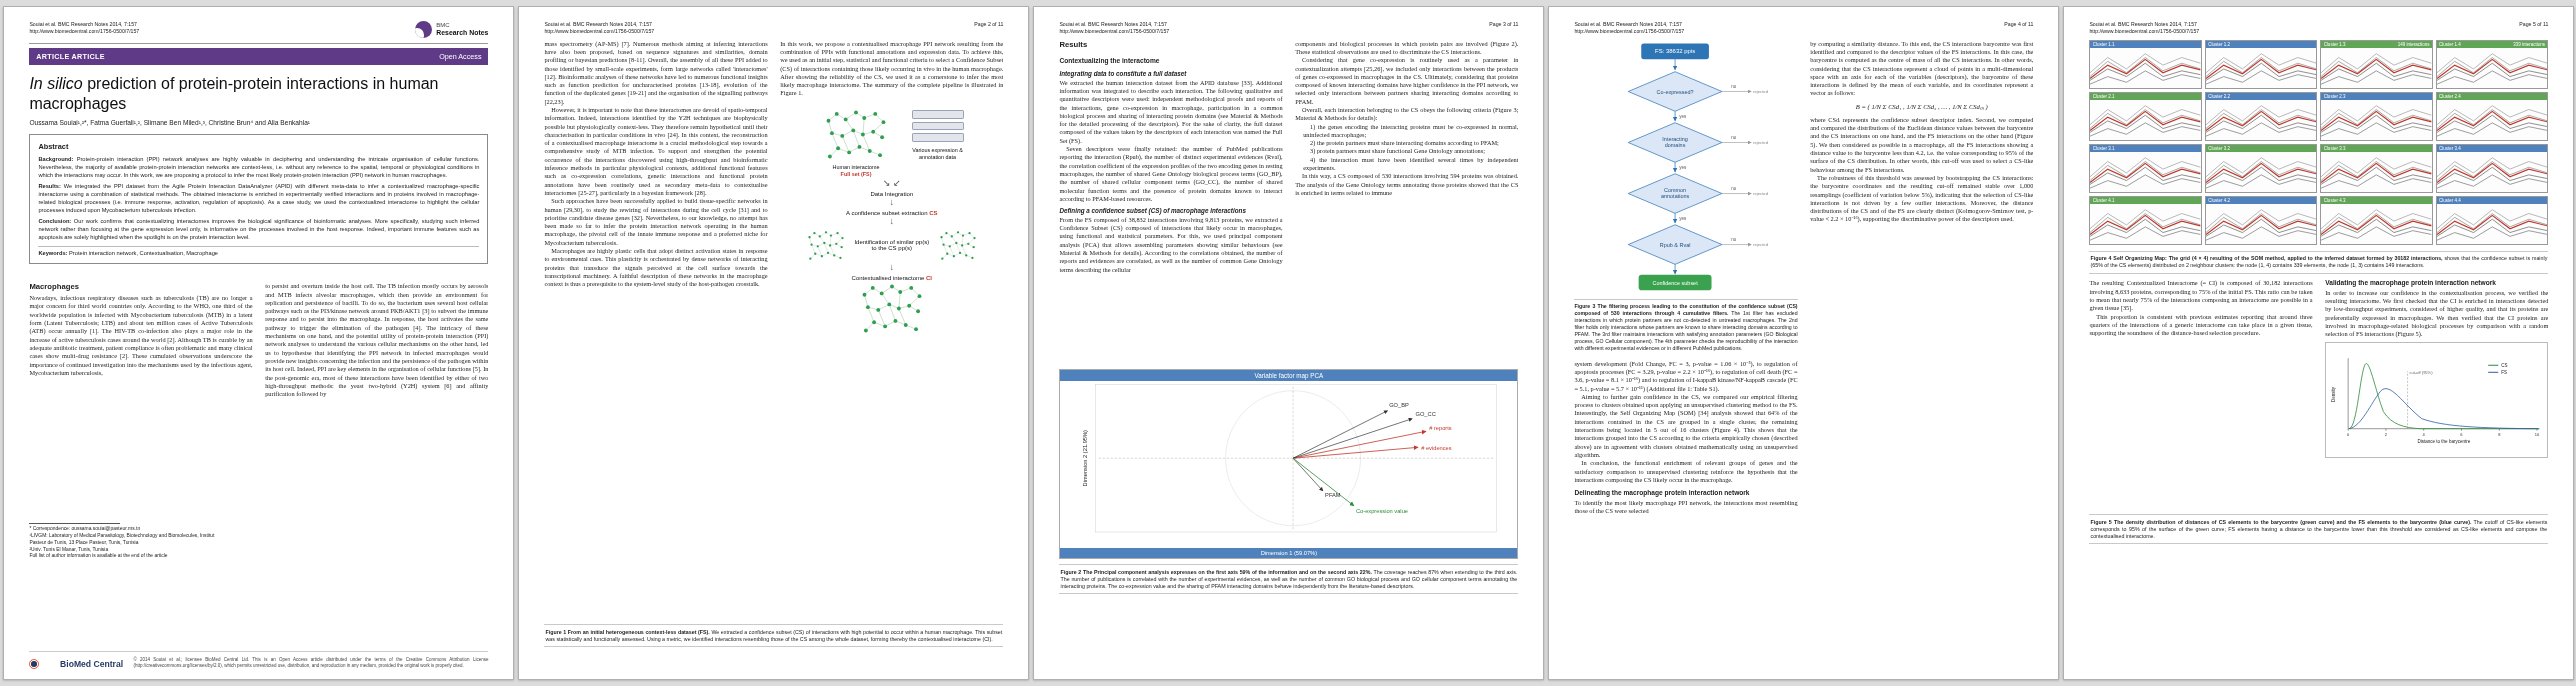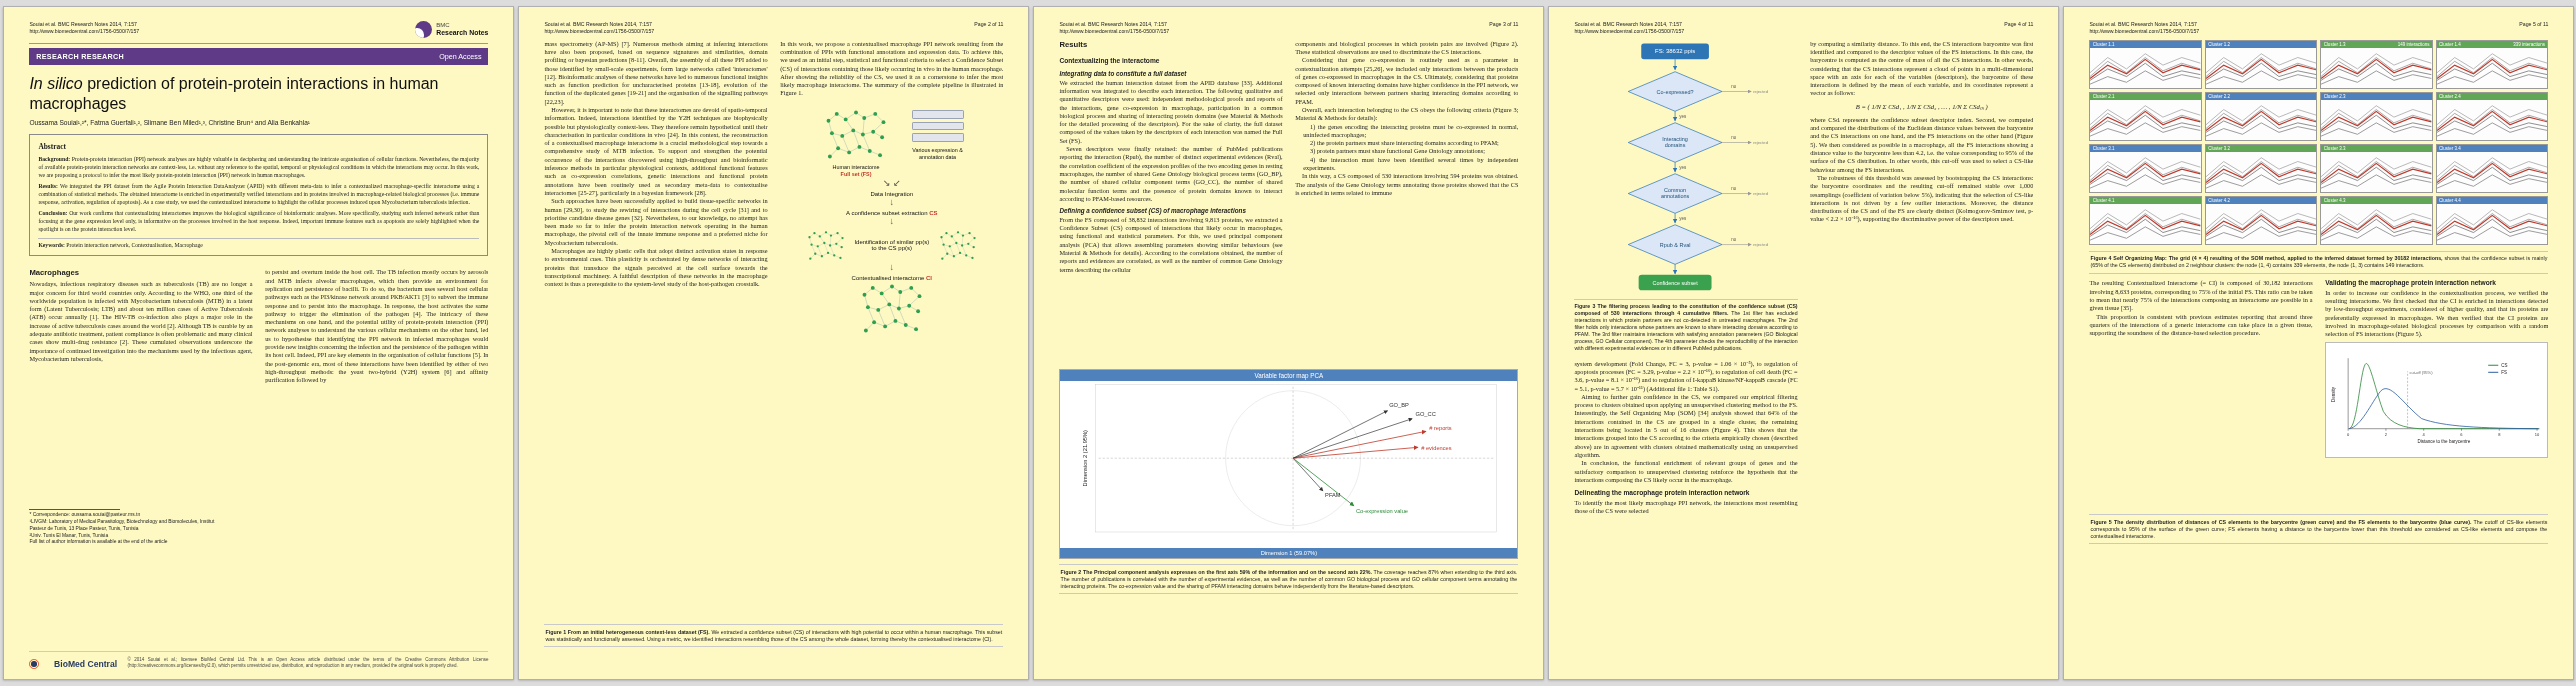--- a/index.html
+++ b/index.html
@@ -1,51 +1,51 @@
 <!DOCTYPE html>
 <html style="font-size:9.2px"><head>
 <meta charset="utf-8">
 <style>
 *{margin:0;padding:0;box-sizing:border-box}
 html,body{width:2576px;height:687px;overflow:hidden}
 body{background:#dcdcdc;font-family:"Liberation Serif",serif;color:#1c1c1c}
 .board{display:flex;gap:4px;padding:6.3px 3.4px;height:687px}
-.page{background:#fef9c3;width:511px;height:674px;border:0.6px solid #b0b0b0;box-shadow:0 0.6px 2.3px rgba(0,0,0,.25);padding:13.7px 25px 11.4px;position:relative;flex:0 0 auto;overflow:hidden}
+.page{background:#ffffff;width:511px;height:674px;border:0.6px solid #b0b0b0;box-shadow:0 0.6px 2.3px rgba(0,0,0,.25);padding:13.7px 25px 11.4px;position:relative;flex:0 0 auto;overflow:hidden}
 
 .pgheader{display:flex;justify-content:space-between;align-items:flex-start;font-family:"Liberation Sans",sans-serif;font-size:5.2px;line-height:1.35;color:#222;margin-bottom:4.6px}
 .pagenum{font-size:5.2px;color:#222}
 .bmc-logo{display:flex;align-items:center;gap:4px}
 .bmc-swirl{width:17px;height:17px;border-radius:50%;background:#5e3a87;position:relative;overflow:hidden}
 .bmc-swirl::after{content:"";position:absolute;width:13.7px;height:13.7px;border-radius:50%;background:#fff;left:-5.2px;top:7.4px}
 .bmc-text{font-family:"Liberation Sans",sans-serif;font-size:6px;line-height:1.15;color:#444}
 .bmc-text .b2{font-weight:bold;font-size:6.9px;color:#111;display:block}
 .toprule{border-top:0.6px solid #999;margin:1.1px 0 0}
 
 .banner{background:#5e3a87;color:#fff;font-family:"Liberation Sans",sans-serif;display:flex;justify-content:space-between;align-items:center;padding:4px 6.9px;margin:4.6px 0 9.2px;font-size:7.2px}
 .banner .bl{font-weight:bold;letter-spacing:0.3px}
 .title{font-family:"Liberation Sans",sans-serif;font-size:16px;font-weight:normal;line-height:1.22;margin:1.1px 0 5.7px;color:#0f0f0f;max-width:95%}
 .authors{font-family:"Liberation Sans",sans-serif;font-size:6.6px;margin-bottom:8px;color:#222}
 
-.abstract{border:0.6px solid #8a8a8a;padding:6.9px 8px 5.2px;font-family:Liberation Serif, serif;font-size:5.7px;line-height:1.4;margin-bottom:12px}
+.abstract{border:0.6px solid #8a8a8a;padding:6.9px 8px 5.2px;font-family:Liberation Sans, sans-serif;font-size:5.7px;line-height:1.4;margin-bottom:18px}
 .abs-h{font-weight:bold;font-size:7.4px;margin-bottom:3.4px}
 .abstract p{margin-bottom:3.4px;text-align:justify}
 .abstract .kw{border-top:0.6px solid #bbb;padding-top:3.4px;margin-bottom:0}
 
 .cols{display:flex;gap:12.6px}
 .col{flex:1;min-width:0;display:flex;flex-direction:column}
 .bodytext{font-size:6.3px;line-height:8.3px;text-align:justify}
 .bodytext + .bodytext{text-indent:6.9px}
 h2.sect{font-family:"Liberation Sans",sans-serif;font-size:7.7px;margin:0 0 2.9px}
 h3.sub{font-family:"Liberation Sans",sans-serif;font-size:6.6px;margin:5.2px 0 2.3px}
 h4.subi{font-family:"Liberation Sans",sans-serif;font-size:6.3px;font-style:italic;margin:4px 0 1.7px}
 .p1body{height:278px;overflow:hidden}
 .footnote{margin-top:auto;font-family:"Liberation Sans",sans-serif;font-size:4.9px;line-height:1.4;color:#222;width:88%}
 .fn-rule{width:46%;border-top:0.6px solid #555;margin-bottom:2.3px}
 .p1footer{position:absolute;left:25px;right:25px;bottom:10.3px;display:flex;align-items:flex-end;gap:10.3px;border-top:0.6px solid #ccc;padding-top:4.6px}
-.biomed-logo{display:flex;align-items:center;gap:15px;font-family:"Liberation Sans",sans-serif;font-weight:bold;font-size:8.6px;color:#273b65;white-space:nowrap}
+.biomed-logo{display:flex;align-items:center;gap:21px;font-family:"Liberation Sans",sans-serif;font-weight:bold;font-size:8.6px;color:#273b65;white-space:nowrap}
 .bm-icon{width:9.7px;height:9.7px;border-radius:50%;border:1.7px solid #e8552d;position:relative;flex:0 0 auto}
 .bm-icon::after{content:"";position:absolute;inset:1.1px;background:#273b65;border-radius:50%}
 .copyright{font-family:"Liberation Sans",sans-serif;font-size:4.5px;color:#444;line-height:1.35;text-align:justify}
 
 .caption{border-top:0.6px solid #c9c9c9;border-bottom:0.6px solid #c9c9c9;margin-top:5.7px;padding:3.4px 1.1px;font-family:"Liberation Sans",sans-serif;font-size:5.3px;line-height:1.35;color:#222;text-align:justify}
 .capcol{border-top:0.6px solid #c9c9c9;margin-top:4.6px;padding:2.9px 0;font-family:"Liberation Sans",sans-serif;font-size:5.2px;line-height:1.35;color:#222;text-align:justify}
 
 .p2cols{height:579px;overflow:hidden}
 .fig1{margin-top:9.2px;display:flex;flex-direction:column;align-items:center;font-family:"Liberation Sans",sans-serif}
 .f1row{display:flex;gap:19.5px;align-items:flex-start;justify-content:center}
@@ -173,21 +173,21 @@
       <div class="bmc-logo">
         <div class="bmc-swirl"></div>
         <div class="bmc-text">
           <span>BMC</span>
           <span class="b2">Research Notes</span>
         </div>
       </div>
     </header>
     <div class="toprule"></div>
     <div class="banner">
-      <span class="bl">RESEARCH RESEARCH</span>
+      <span class="bl">ARTICLE ARTICLE</span>
       <span>Open Access</span>
     </div>
     <h1 class="title"><em>In silico</em><span> prediction of protein-protein interactions in human macrophages</span></h1>
     <div class="authors">Oussama Souiai¹,²*, Fatma Guerfali¹,², Slimane Ben Miled¹,³, Christine Brun⁴ and Alia Benkahla¹</div>
     <div class="abstract">
       <div class="abs-h">Abstract</div>
       <p><b>Background:</b> <span>Protein-protein interaction (PPI) network analyses are highly valuable in deciphering and understanding the intricate organisation of cellular functions. Nevertheless, the majority of available protein-protein interaction networks are context-less, i.e. without any reference to the spatial, temporal or physiological conditions in which the interactions may occur. In this work, we are proposing a protocol to infer the most likely protein-protein interaction (PPI) network in human macrophages.</span></p>
       <p><b>Results:</b> <span>We integrated the PPI dataset from the Agile Protein Interaction DataAnalyzer (APID) with different meta-data to infer a contextualized macrophage-specific interactome using a combination of statistical methods. The obtained interactome is enriched in experimentally verified interactions and in proteins involved in macrophage-related biological processes (i.e. immune response, activation, regulation of apoptosis). As a case study, we used the contextualized interactome to highlight the cellular processes induced upon Mycobacterium tuberculosis infection.</span></p>
       <p><b>Conclusion:</b> <span>Our work confirms that contextualizing interactomes improves the biological significance of bioinformatic analyses. More specifically, studying such inferred network rather than focusing at the gene expression level only, is informative on the processes involved in the host response. Indeed, important immune features such as apoptosis are solely highlighted when the spotlight is on the protein interaction level.</span></p>
       <p class="kw"><b>Keywords:</b> <span>Protein interaction network, Contextualisation, Macrophage</span></p>

